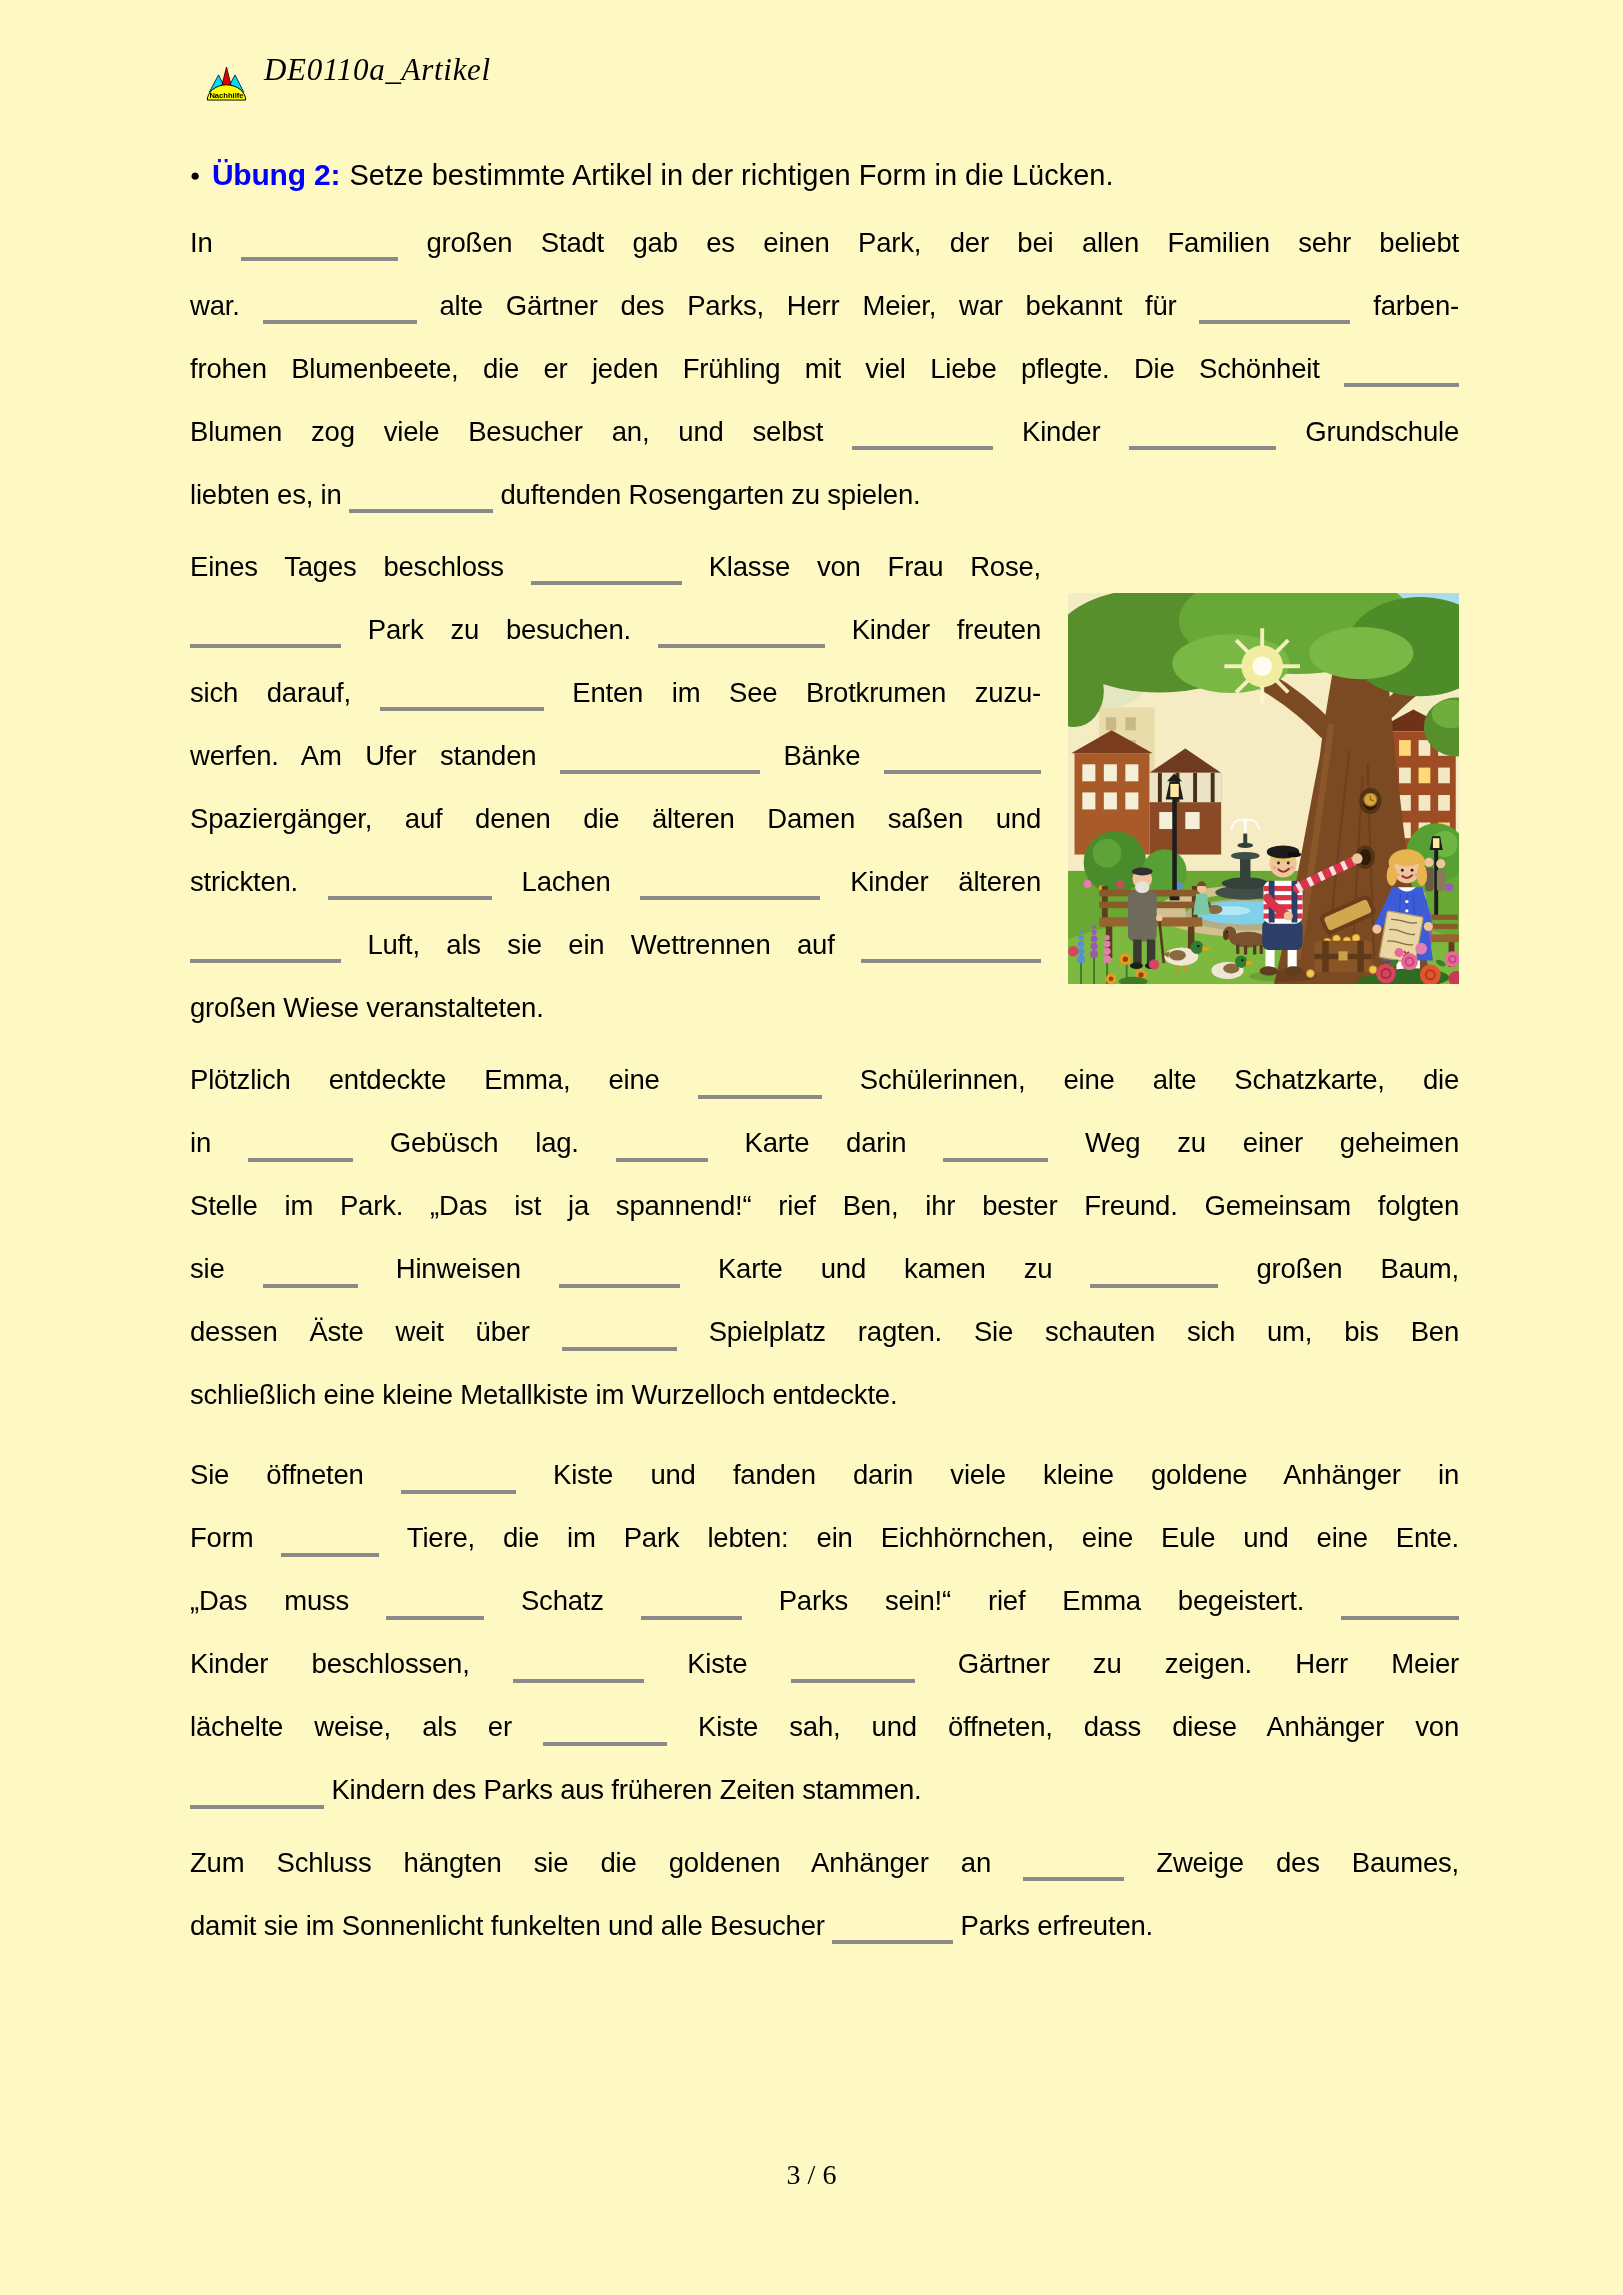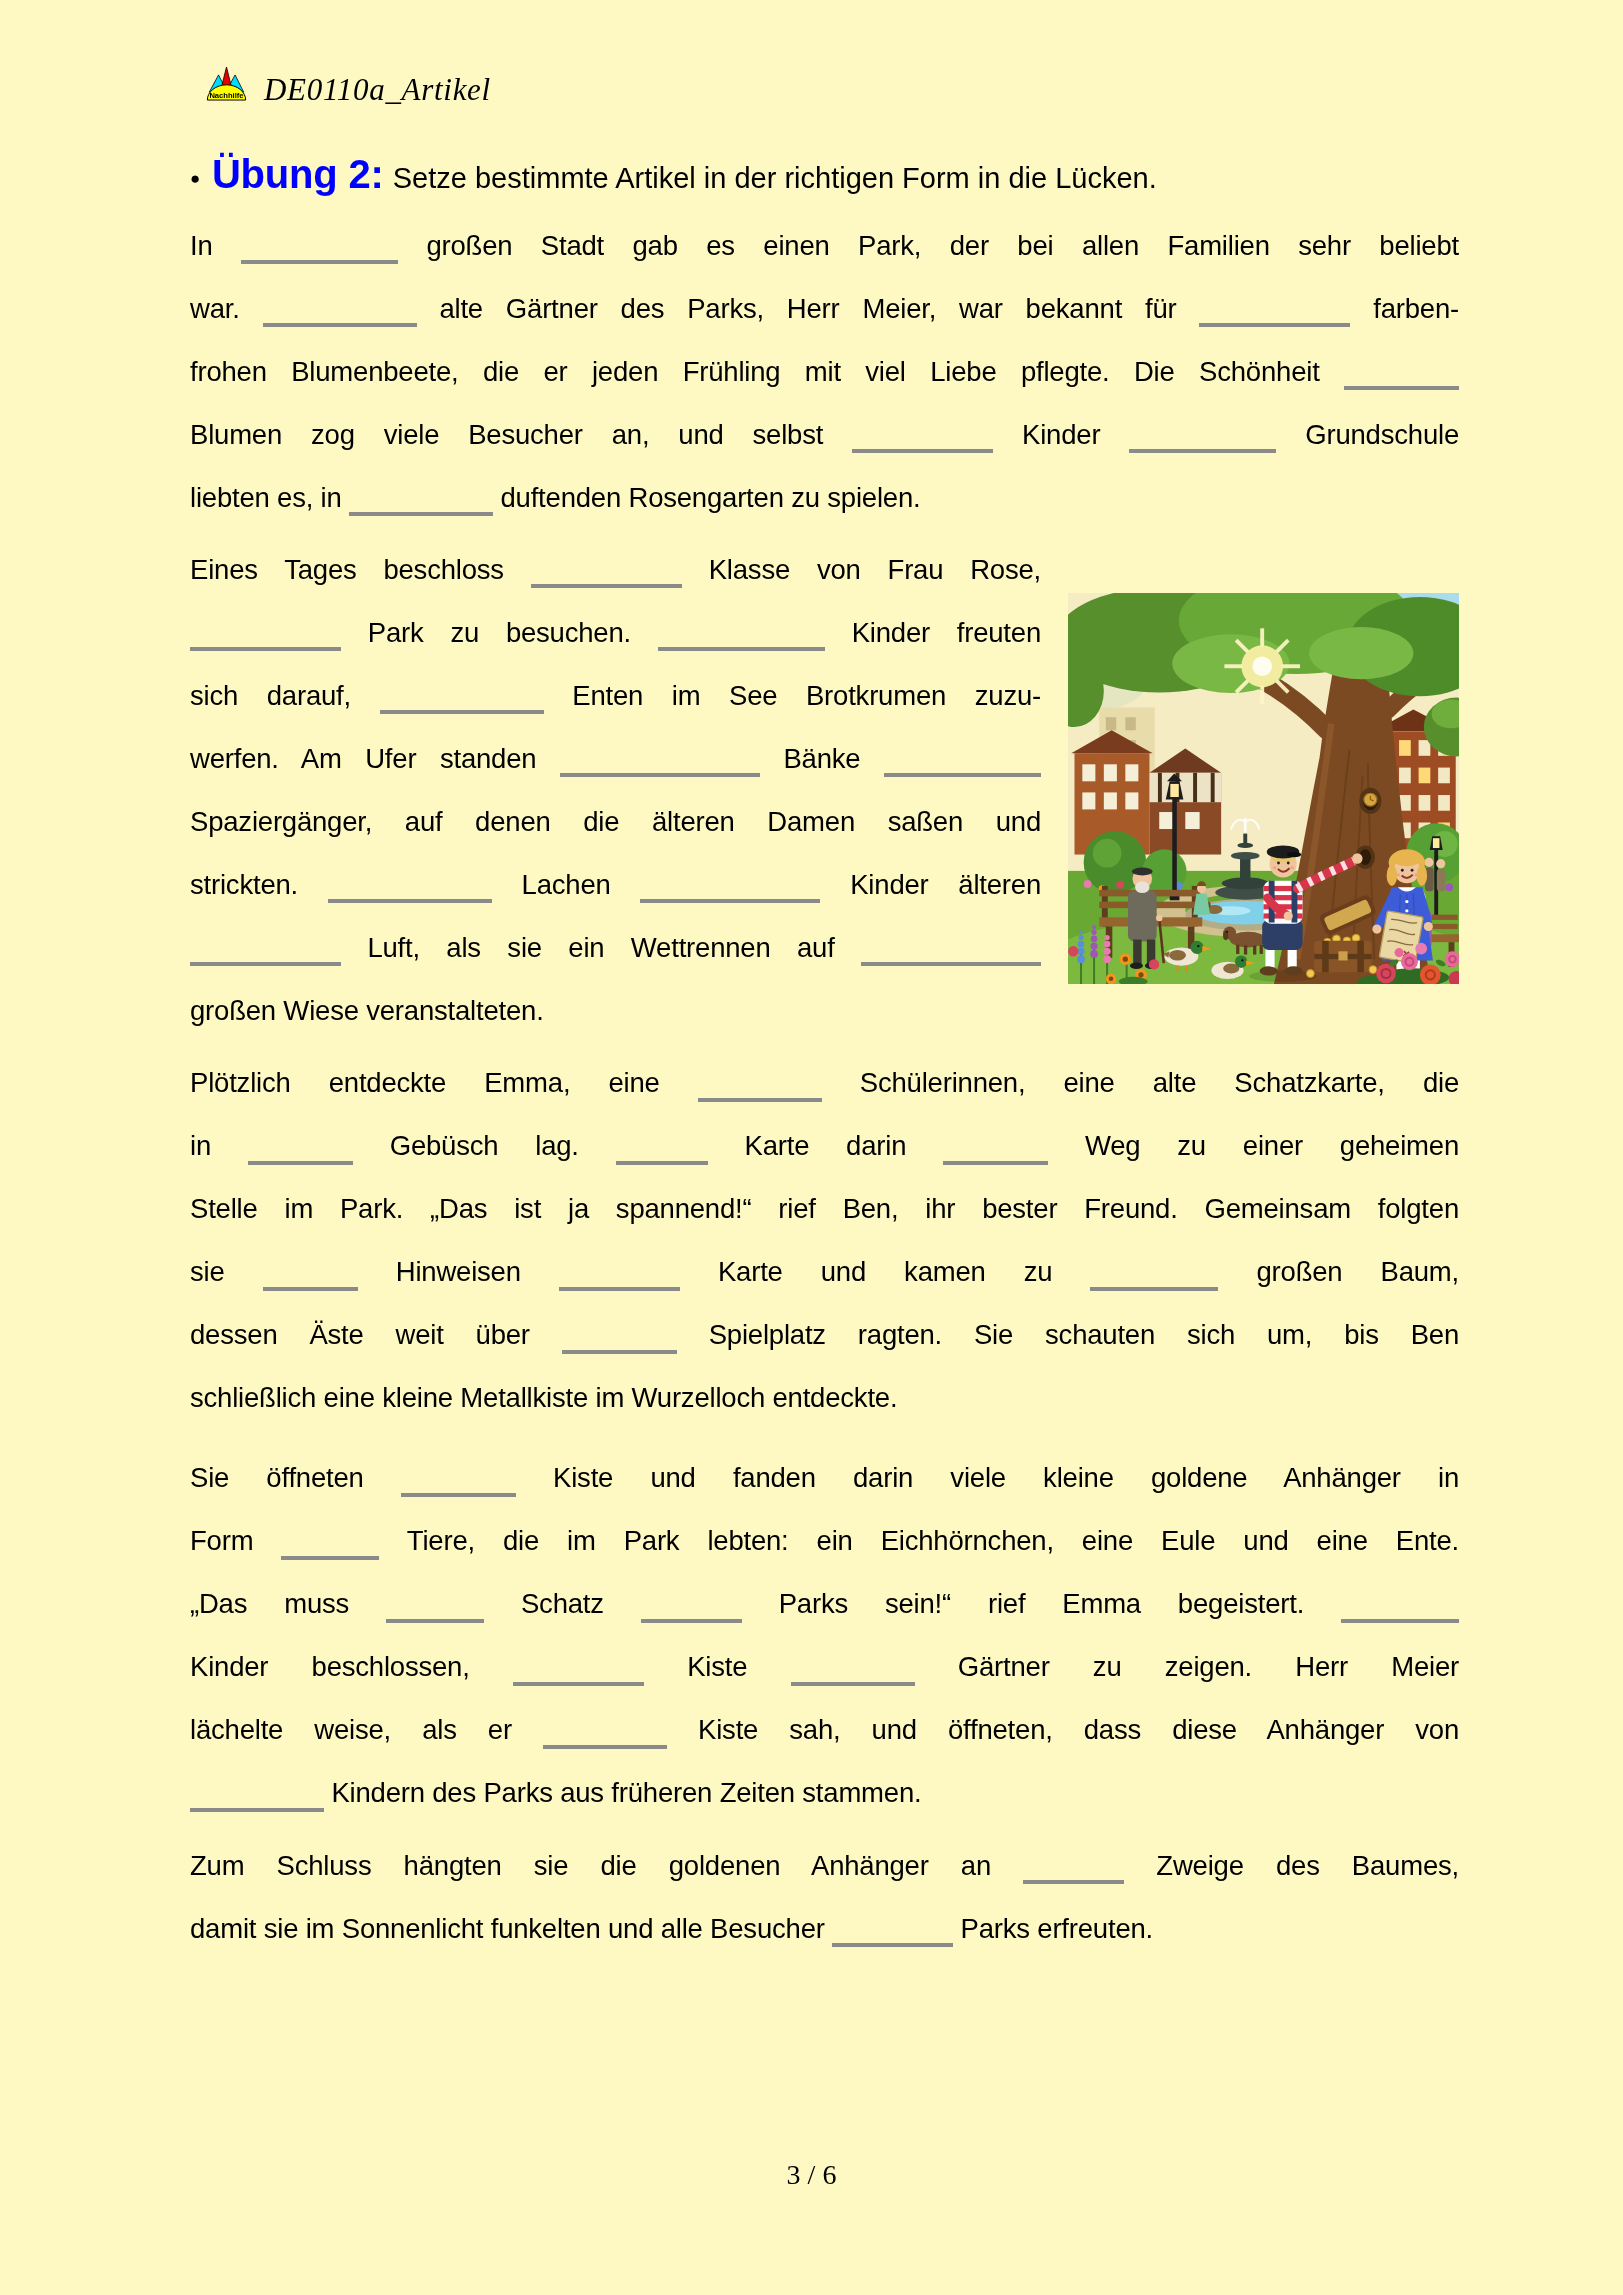--- a/index.html
+++ b/index.html
@@ -1,26 +1,26 @@
 <!DOCTYPE html>
 <html style="--accent: #0000ff; --blank: #8a8a8a; --logo-yellow: #ffff00; --logo-red: #e80000; --logo-cyan: #00dcff;font-size:10.5px"><head>
 <meta charset="utf-8">
 <style>
   html,body{margin:0;padding:0;background:#ffffff;}
   .page{position:relative;width:1623px;height:2295px;background:#fef9c3;overflow:hidden;
         font-family:"Liberation Sans",sans-serif;color:#000;}
   
   .logo{position:absolute;left:206px;top:65px;width:41px;height:39px;}
-  .doc-title{position:absolute;left:264px;top:72px;font-family:"Liberation Serif",serif;
+  .doc-title{position:absolute;left:264px;top:52px;font-family:"Liberation Serif",serif;
              font-style:italic;font-size:31px;letter-spacing:0.7px;color:#000;white-space:nowrap;}
   
   .content{position:absolute;left:190px;top:156px;width:1269px;font-size:27.5px;letter-spacing:-0.2px;}
   .exline{line-height:37px;margin-bottom:17px;white-space:nowrap;}
   .bullet{font-size:17px;vertical-align:3.9px;margin-right:11.8px;}
-  .exlabel{font-weight:bold;font-size:40px;color:var(--accent,#0000ff);margin-right:9.2px;}
+  .exlabel{font-weight:bold;font-size:30px;color:var(--accent,#0000ff);margin-right:9.2px;}
   .exinstr{font-size:29px;letter-spacing:0;}
   .para{margin:0 0 9.2px 0;}
   .para.narrow{width:851px;}
   .para.gap-top{margin-top:17px;}
   .line{line-height:63px;text-align:justify;text-align-last:justify;}
   .line.left{text-align-last:left;}
   .blank{display:inline-block;height:1.3px;border-bottom:4.6px solid var(--blank,#8a8a8a);
          vertical-align:-9.2px;}
   
   .illustration{position:absolute;left:1068px;top:593px;width:391px;height:391px;}

